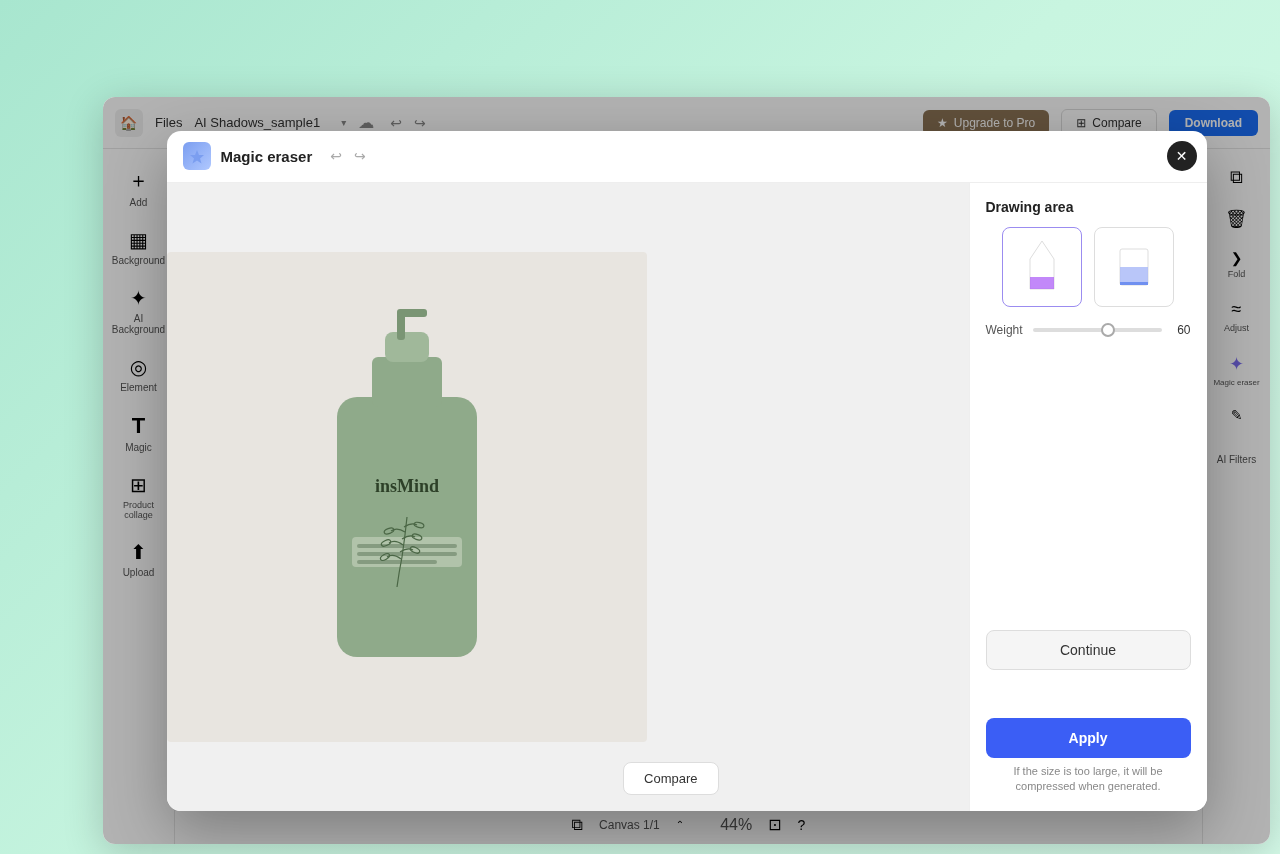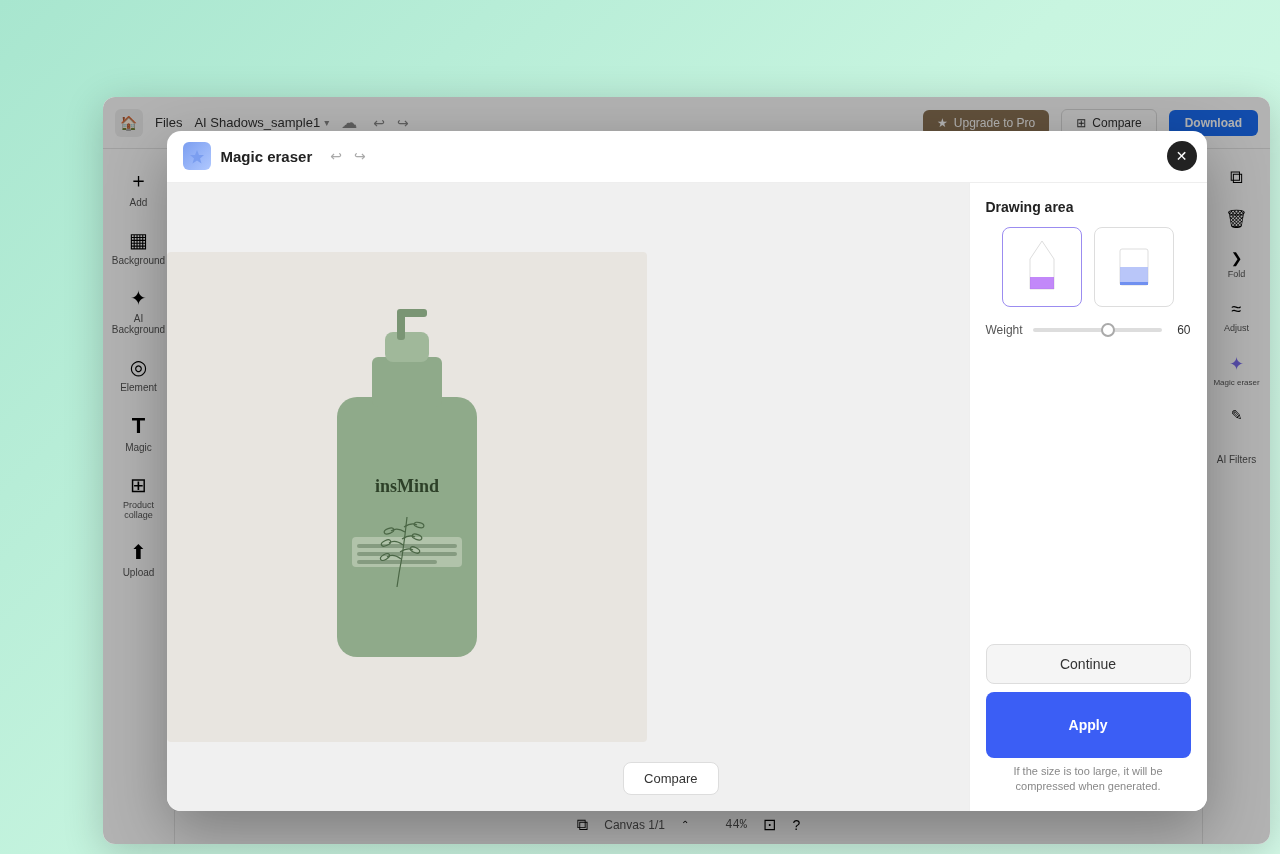--- a/index.html
+++ b/index.html
@@ -39,21 +39,21 @@
       width: 28px; height: 28px;
       background: #f0f0f0;
       border-radius: 6px;
       display: flex; align-items: center; justify-content: center;
       font-size: 14px; cursor: pointer;
     }
     .toolbar-files {
       font-size: 13px; color: #333; cursor: pointer; font-weight: 500;
     }
     .toolbar-project {
-      display: flex; align-items: center; gap: 4px;
+      display: flex; align-items: center; gap: 21px;
       font-size: 13px; color: #333; cursor: pointer;
     }
     .toolbar-project .chevron { font-size: 10px; color: #888; }
     .toolbar-cloud {
       font-size: 16px; color: #888; cursor: pointer;
     }
     .toolbar-history {
       display: flex; gap: 4px;
     }
     .toolbar-history button {
@@ -330,29 +330,30 @@
       background: #f5f5f5;
       border: 1px solid #ddd;
       border-radius: 8px;
       font-size: 14px;
       color: #333;
       cursor: pointer;
       margin-bottom: 8px;
     }
     .btn-apply {
       width: 100%;
-      padding: 25px;
+      padding: 12px;
       background: #3b5ef5;
       border: none;
       border-radius: 8px;
       font-size: 14px;
       font-weight: 600;
       color: #fff;
       cursor: pointer;
       margin-bottom: 6px;
+      margin-top: 40px;
     }
     .modal-note {
       font-size: 11px;
       color: #888;
       line-height: 1.4;
       text-align: center;
     }
 
     
     .btn-compare {
@@ -495,21 +496,21 @@
         <span class="label" style="font-size:10px;margin-top:28px;">AI Filters</span>
       </div>
     </div>
 
   </div>
 
   <div style="position:absolute; bottom:0; left:72px; right:68px; height:40px; background:#fff; border-top:1px solid #e5e5e5; display:flex; align-items:center; justify-content:center; gap:16px; z-index:10;">
     <span style="font-size:16px; cursor:pointer;">⧉</span>
     <span style="font-size:12px; color:#555;">Canvas 1/1</span>
     <span style="font-size:10px; cursor:pointer;">⌃</span>
-    <span style="font-size:12px; color:#555; margin-left:20px;font-family:Liberation Mono, monospace;">44%</span>
+    <span style="font-size:16px; color:#555; margin-left:20px;">44%</span>
     <span style="font-size:16px; cursor:pointer;">⊡</span>
     <span style="font-size:14px; cursor:pointer;">?</span>
   </div>
 
   <div class="modal-overlay">
     <div class="modal">
 
       <div class="modal-header">
         <div class="modal-header-icon">
           <svg width="16" height="16" viewBox="0 0 16 16" fill="none">

